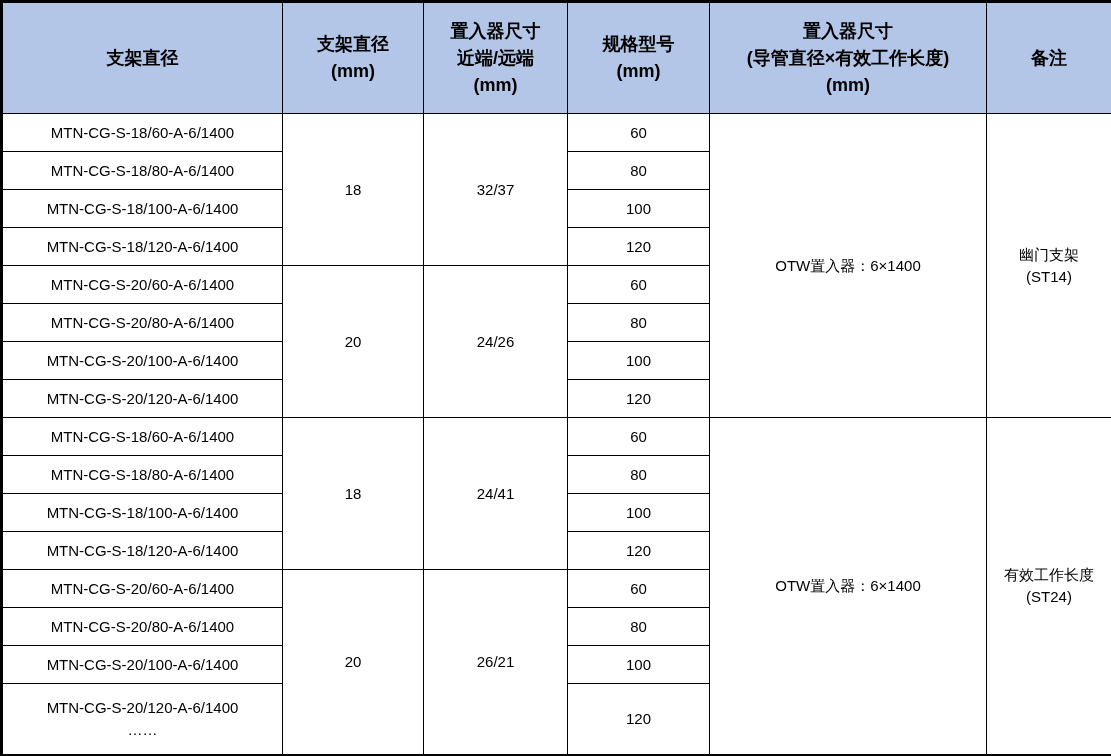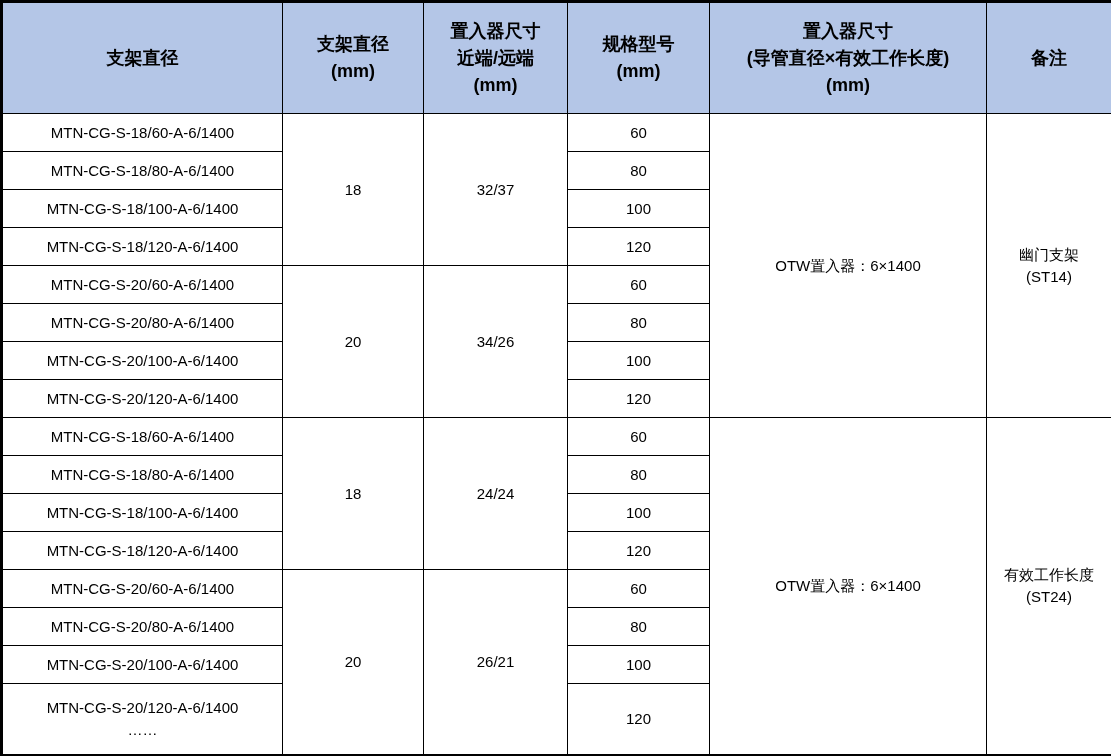--- a/index.html
+++ b/index.html
@@ -101,39 +101,39 @@
       <td>MTN-CG-S-18/100-A-6/1400</td>
       <td>100</td>
     </tr>
     <tr class="h-row">
       <td>MTN-CG-S-18/120-A-6/1400</td>
       <td>120</td>
     </tr>
     <tr class="h-row">
       <td>MTN-CG-S-20/60-A-6/1400</td>
       <td rowspan="4">20</td>
-      <td rowspan="4">34/26</td>
+      <td rowspan="4">24/26</td>
       <td>60</td>
     </tr>
     <tr class="h-row">
       <td>MTN-CG-S-20/80-A-6/1400</td>
       <td>80</td>
     </tr>
     <tr class="h-row">
       <td>MTN-CG-S-20/100-A-6/1400</td>
       <td>100</td>
     </tr>
     <tr class="h-row">
       <td>MTN-CG-S-20/120-A-6/1400</td>
       <td>120</td>
     </tr>
     <tr class="h-row">
       <td>MTN-CG-S-18/60-A-6/1400</td>
       <td rowspan="4">18</td>
-      <td rowspan="4">24/24</td>
+      <td rowspan="4">24/41</td>
       <td>60</td>
       <td rowspan="8">OTW置入器：6×1400</td>
       <td rowspan="8">
         <div>有效工作长度</div>
         <div>(ST24)</div>
       </td>
     </tr>
     <tr class="h-row">
       <td>MTN-CG-S-18/80-A-6/1400</td>
       <td>80</td>

